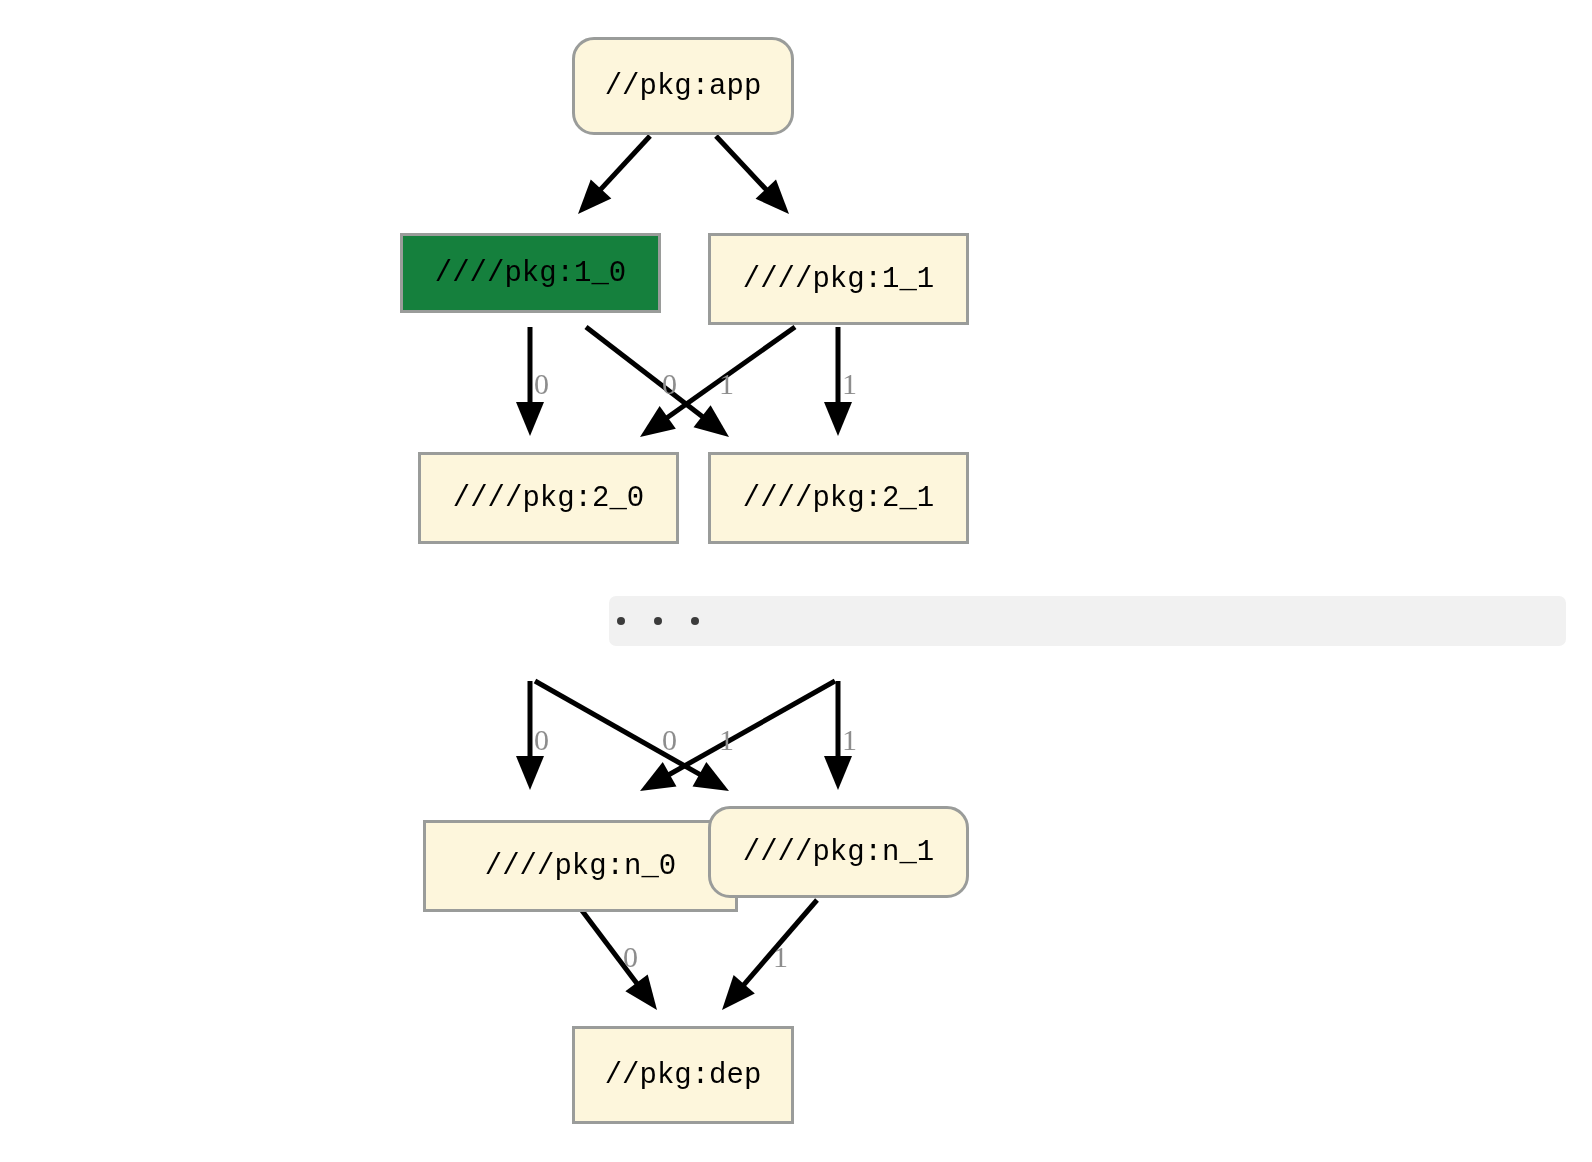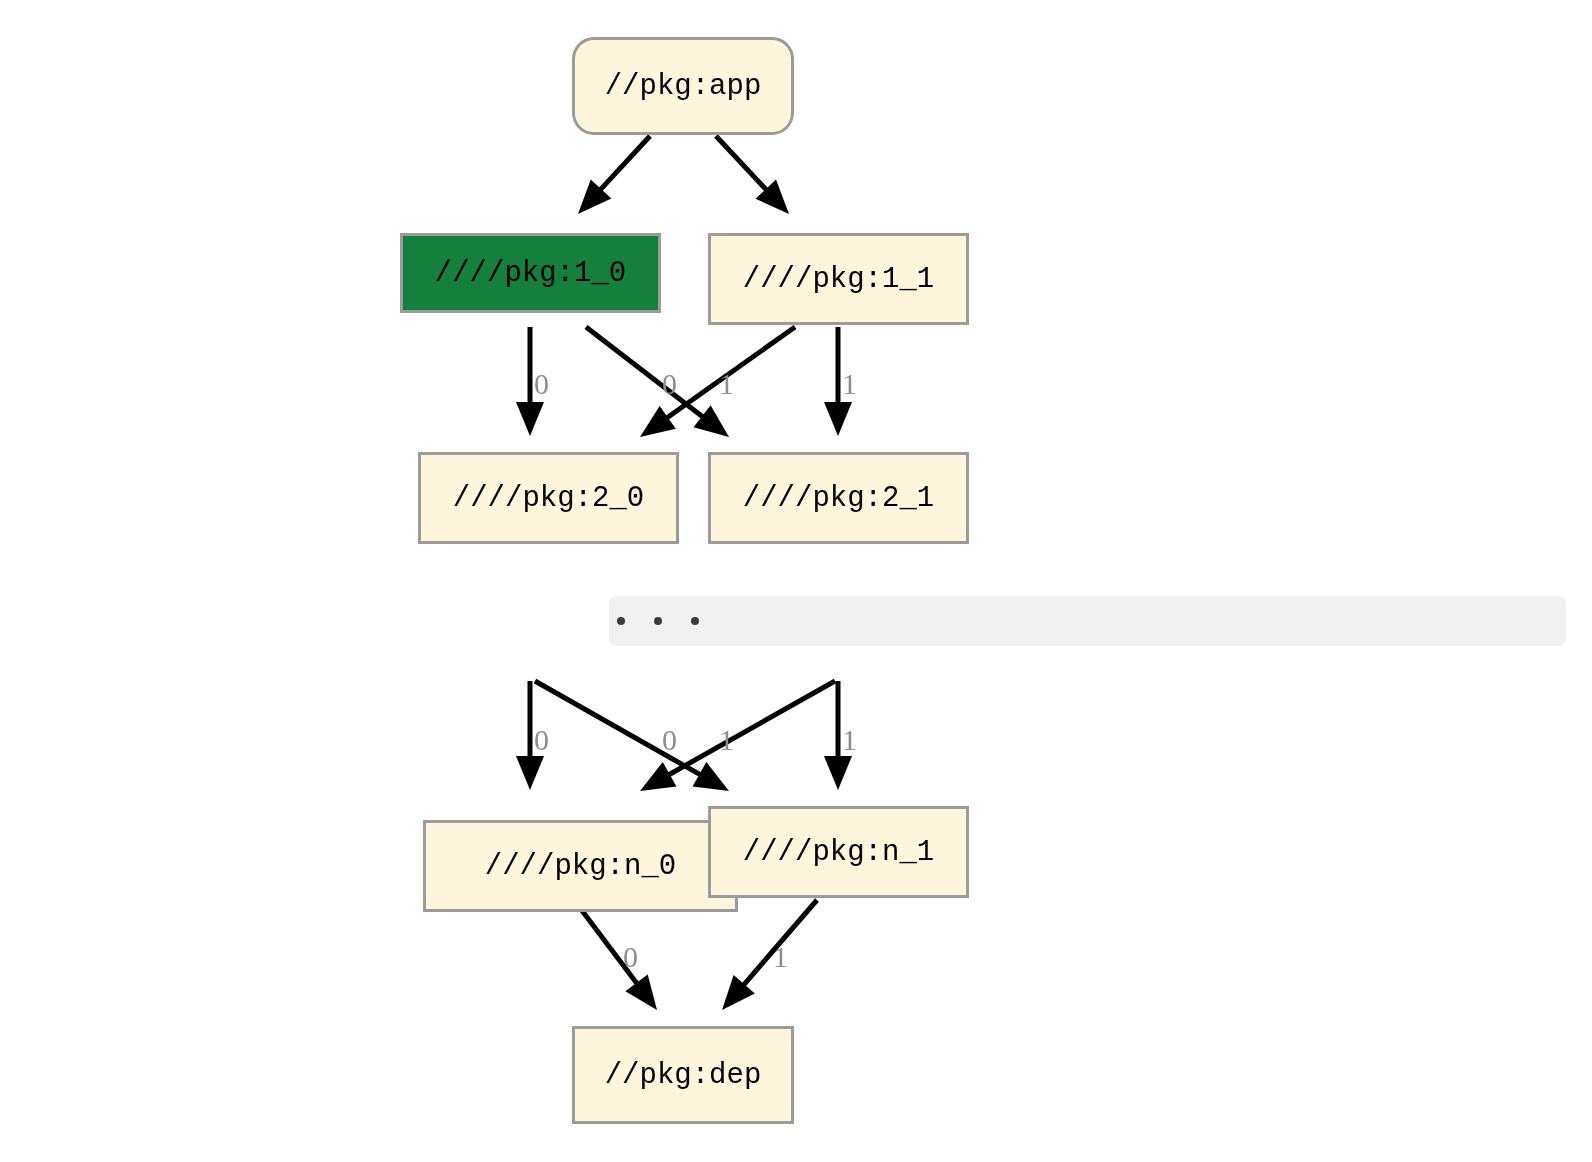--- a/index.html
+++ b/index.html
@@ -147,21 +147,21 @@
       </div>
       <div class="node-box" style="left: 400px; top: 452px; width: 261px; height: 92px; background: rgb(253, 246, 220); border-color: rgb(154, 156, 154); margin-left: 18px;">
         <span class="node-label">////pkg:2_0</span>
       </div>
       <div class="node-box" style="left: 708px; top: 452px; width: 261px; height: 92px; background: rgb(253, 246, 220); border-color: rgb(154, 156, 154);">
         <span class="node-label">////pkg:2_1</span>
       </div>
       <div class="node-box" style="left: 400px; top: 820px; width: 315px; height: 92px; background: rgb(253, 246, 220); border-color: rgb(154, 156, 154); margin-left: 23px;">
         <span class="node-label">////pkg:n_0</span>
       </div>
-      <div class="node-box" style="left: 708px; top: 806px; width: 261px; height: 92px; background: rgb(253, 246, 220); border-color: rgb(154, 156, 154);">
+      <div class="node-box" style="left: 708px; top: 806px; width: 261px; height: 92px; background: rgb(253, 246, 220); border-color: rgb(154, 156, 154); border-radius: 22px;">
         <span class="node-label">////pkg:n_1</span>
       </div>
       <div class="node-box" style="left: 572px; top: 1026px; width: 222px; height: 98px; background: rgb(253, 246, 220); border-color: rgb(154, 156, 154); align-items: center;">
         <span class="node-label">//pkg:dep</span>
       </div>
     </div>
 
   <div id="labels-layer">
       <div class="edge-label" style="left: 534px; top: 369px; color: rgb(141, 141, 141);">0</div>
       <div class="edge-label" style="left: 662px; top: 369px; color: rgb(141, 141, 141);">0</div>

